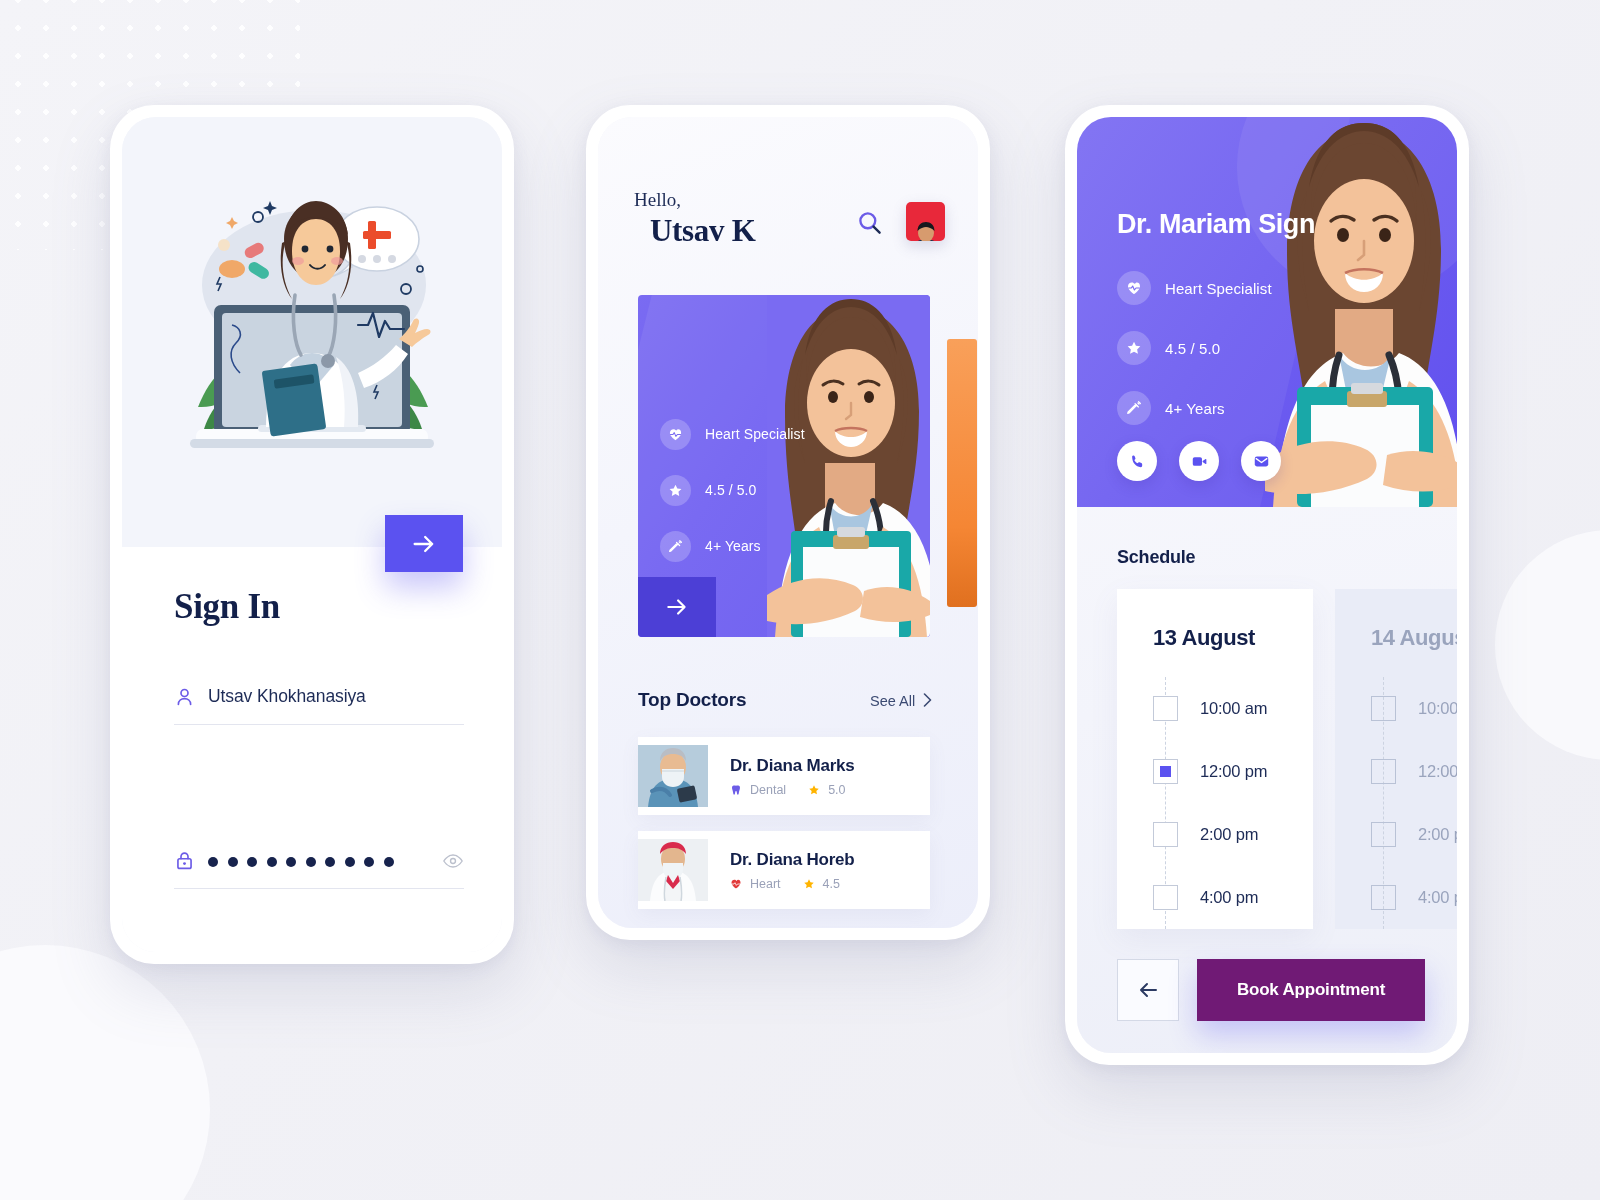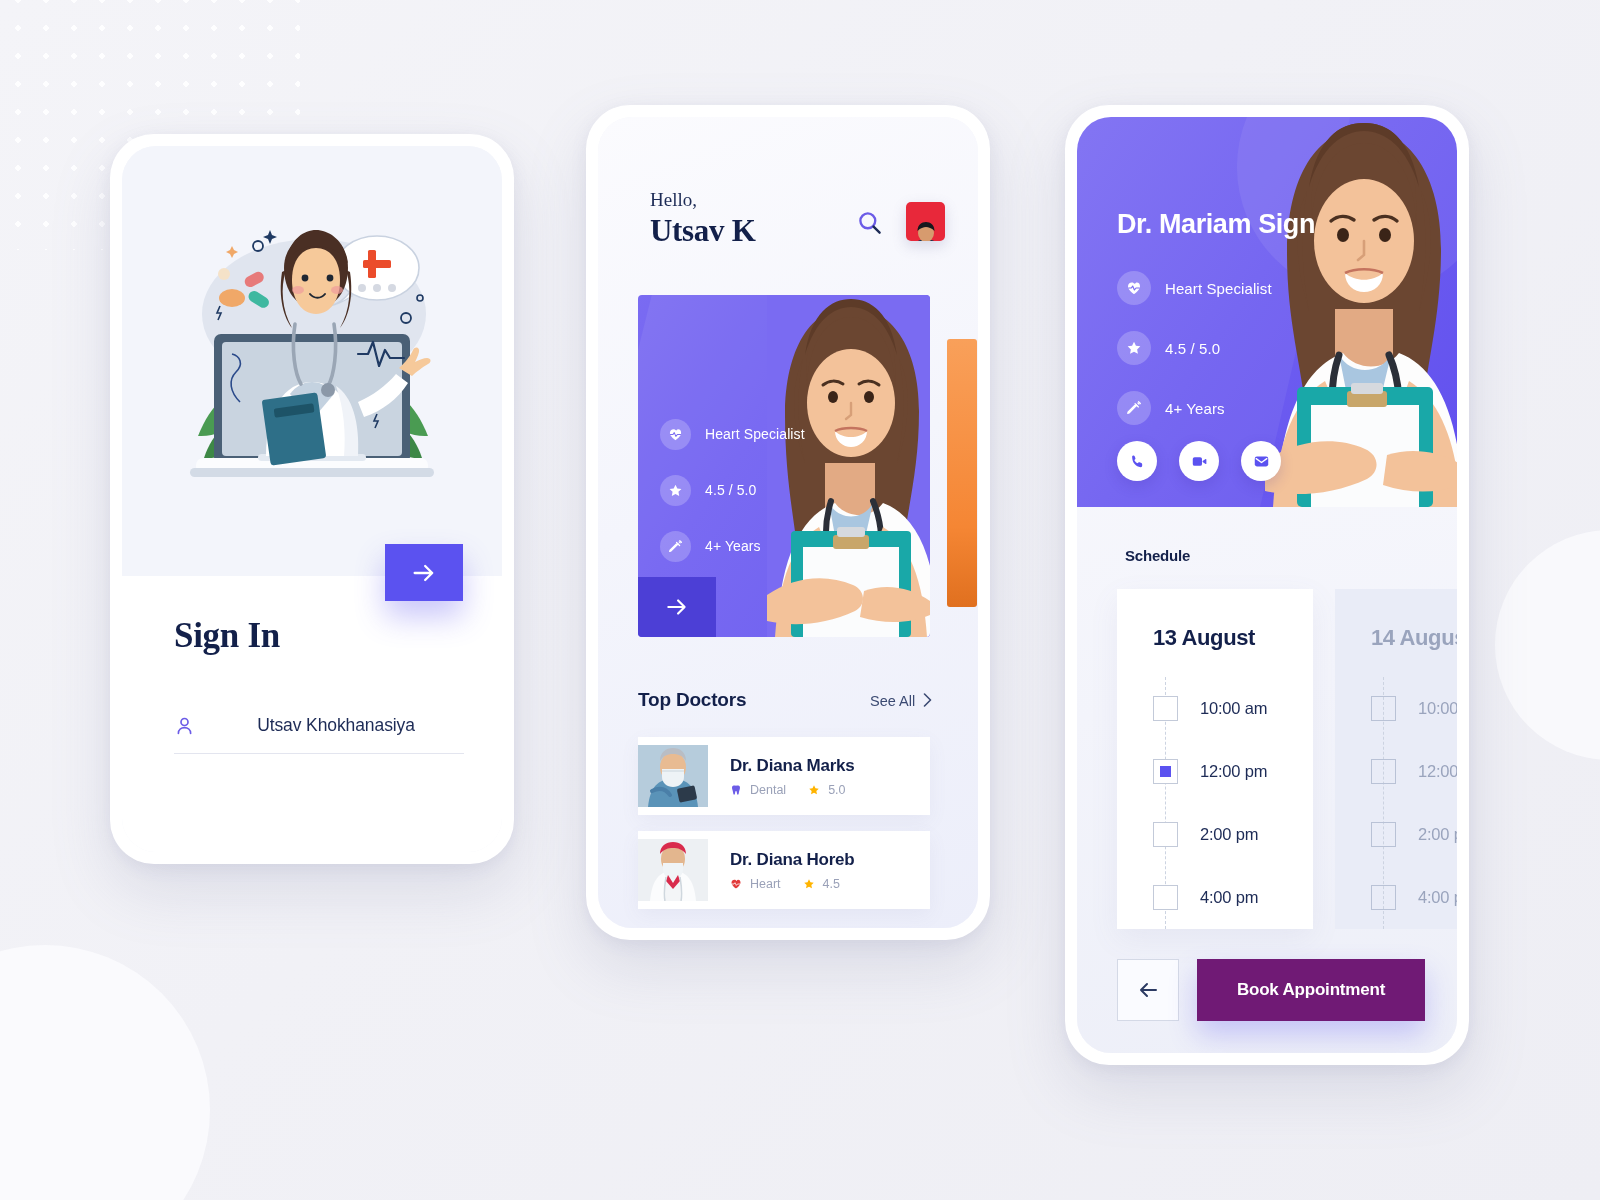--- a/index.html
+++ b/index.html
@@ -40,21 +40,21 @@
   }
   .screen{
     width:100%; height:100%;
     border-radius:34px;
     overflow:hidden;
     position:relative;
     background:#f5f6fb;
   }
 
   
-  #phone1{ left:110px; top:105px; width:404px; height:730px;margin-top:29px; }
+  #phone1{ left:110px; top:105px; width:404px; height:859px; }
   
   #phone2{ left:586px; top:105px; width:404px; height:835px; }
   
   #phone3{ left:1065px; top:105px; width:404px; height:960px; }
 
   
   .p1-top{
     position:absolute; left:0; top:0; width:100%; height:430px;
     background:#f3f5fb;
   }
@@ -77,40 +77,40 @@
   .signin-title{
     position:absolute; left:52px; top:470px;
     font-family:"Liberation Serif", serif;
     font-weight:bold; font-size:35px; color:#13204a; letter-spacing:-.3px;
   }
   .field{
     position:absolute; left:52px; width:290px; height:56px;
     border-bottom:1.6px solid #e3e5ef;
     display:flex; align-items:center;
   }
-  #field-name{ top:552px;text-align:center; }
+  #field-name{ top:552px; }
   #field-email{ top:634px; }
   #field-pass{ top:716px; }
   .field .f-icon{ width:34px; display:flex; align-items:center; }
   .field .f-icon svg{ width:21px; height:21px; }
   .field .f-val{
     font-size:17.5px; color:#1d2b56; letter-spacing:-.1px;
     flex:1; white-space:nowrap;
   }
   .dots{ display:flex; gap:9.5px; align-items:center; flex:1; padding-top:3px;}
   .dots i{ width:10px; height:10px; border-radius:50%; background:#17234d; display:block;}
   .eye{ width:22px; height:22px; opacity:.45; cursor:pointer; }
 
   
   .p2-bg{
     position:absolute; inset:0;
     background:linear-gradient(160deg,#fbfbfe 0%, #f4f5fc 45%, #eceefa 100%);
   }
   .hello{
-    position:absolute; left:52px; top:72px;
+    position:absolute; left:36px; top:72px;
     font-family:"Liberation Serif", serif;
     font-size:19px; color:#1d2b56;
   }
   .uname{
     position:absolute; left:52px; top:96px;
     font-family:"Liberation Serif", serif; font-weight:bold;
     font-size:31px; color:#13204a; letter-spacing:-.3px;
   }
   .search-ic{ position:absolute; left:258px; top:92px; width:27px; height:27px; cursor:pointer; }
   .avatar{
@@ -212,22 +212,22 @@
   .p3-actions{ position:absolute; left:40px; top:324px; display:flex; gap:22px; }
   .act{
     width:40px; height:40px; border-radius:50%; background:#fff;
     display:flex; align-items:center; justify-content:center; cursor:pointer;
     box-shadow:0 5px 14px rgba(60,40,160,.18);
   }
   .act svg{ width:17px; height:17px; }
   .p3-photo{ position:absolute; right:-8px; bottom:0; width:200px; height:390px; overflow:hidden; }
 
   .sched-title{
-    position:absolute; left:48px; top:430px;
-    font-size:15px; font-weight:bold; color:#13204a; letter-spacing:-.2px;
+    position:absolute; left:40px; top:430px;
+    font-size:18px; font-weight:bold; color:#13204a; letter-spacing:-.2px;
   }
   .sched-card{
     position:absolute; top:472px; width:196px; height:340px;
     padding:36px 0 0 36px;
   }
   #sched-card-0{ left:40px; background:#fff; box-shadow:0 10px 28px rgba(110,115,160,.08); }
   #sched-card-1{ left:258px; background:#e9ecf7; }
   .sched-date{ font-size:22px; font-weight:bold; color:#13204a; letter-spacing:-.4px; }
   #sched-card-1 .sched-date{ color:#9aa4bd; }
   .slots{ margin-top:26px; position:relative; }

